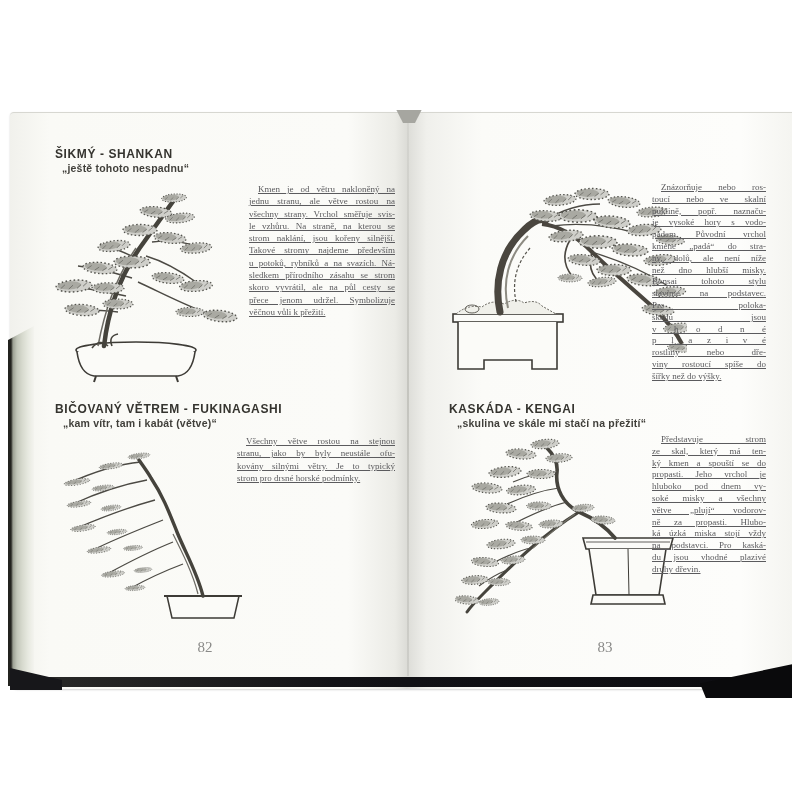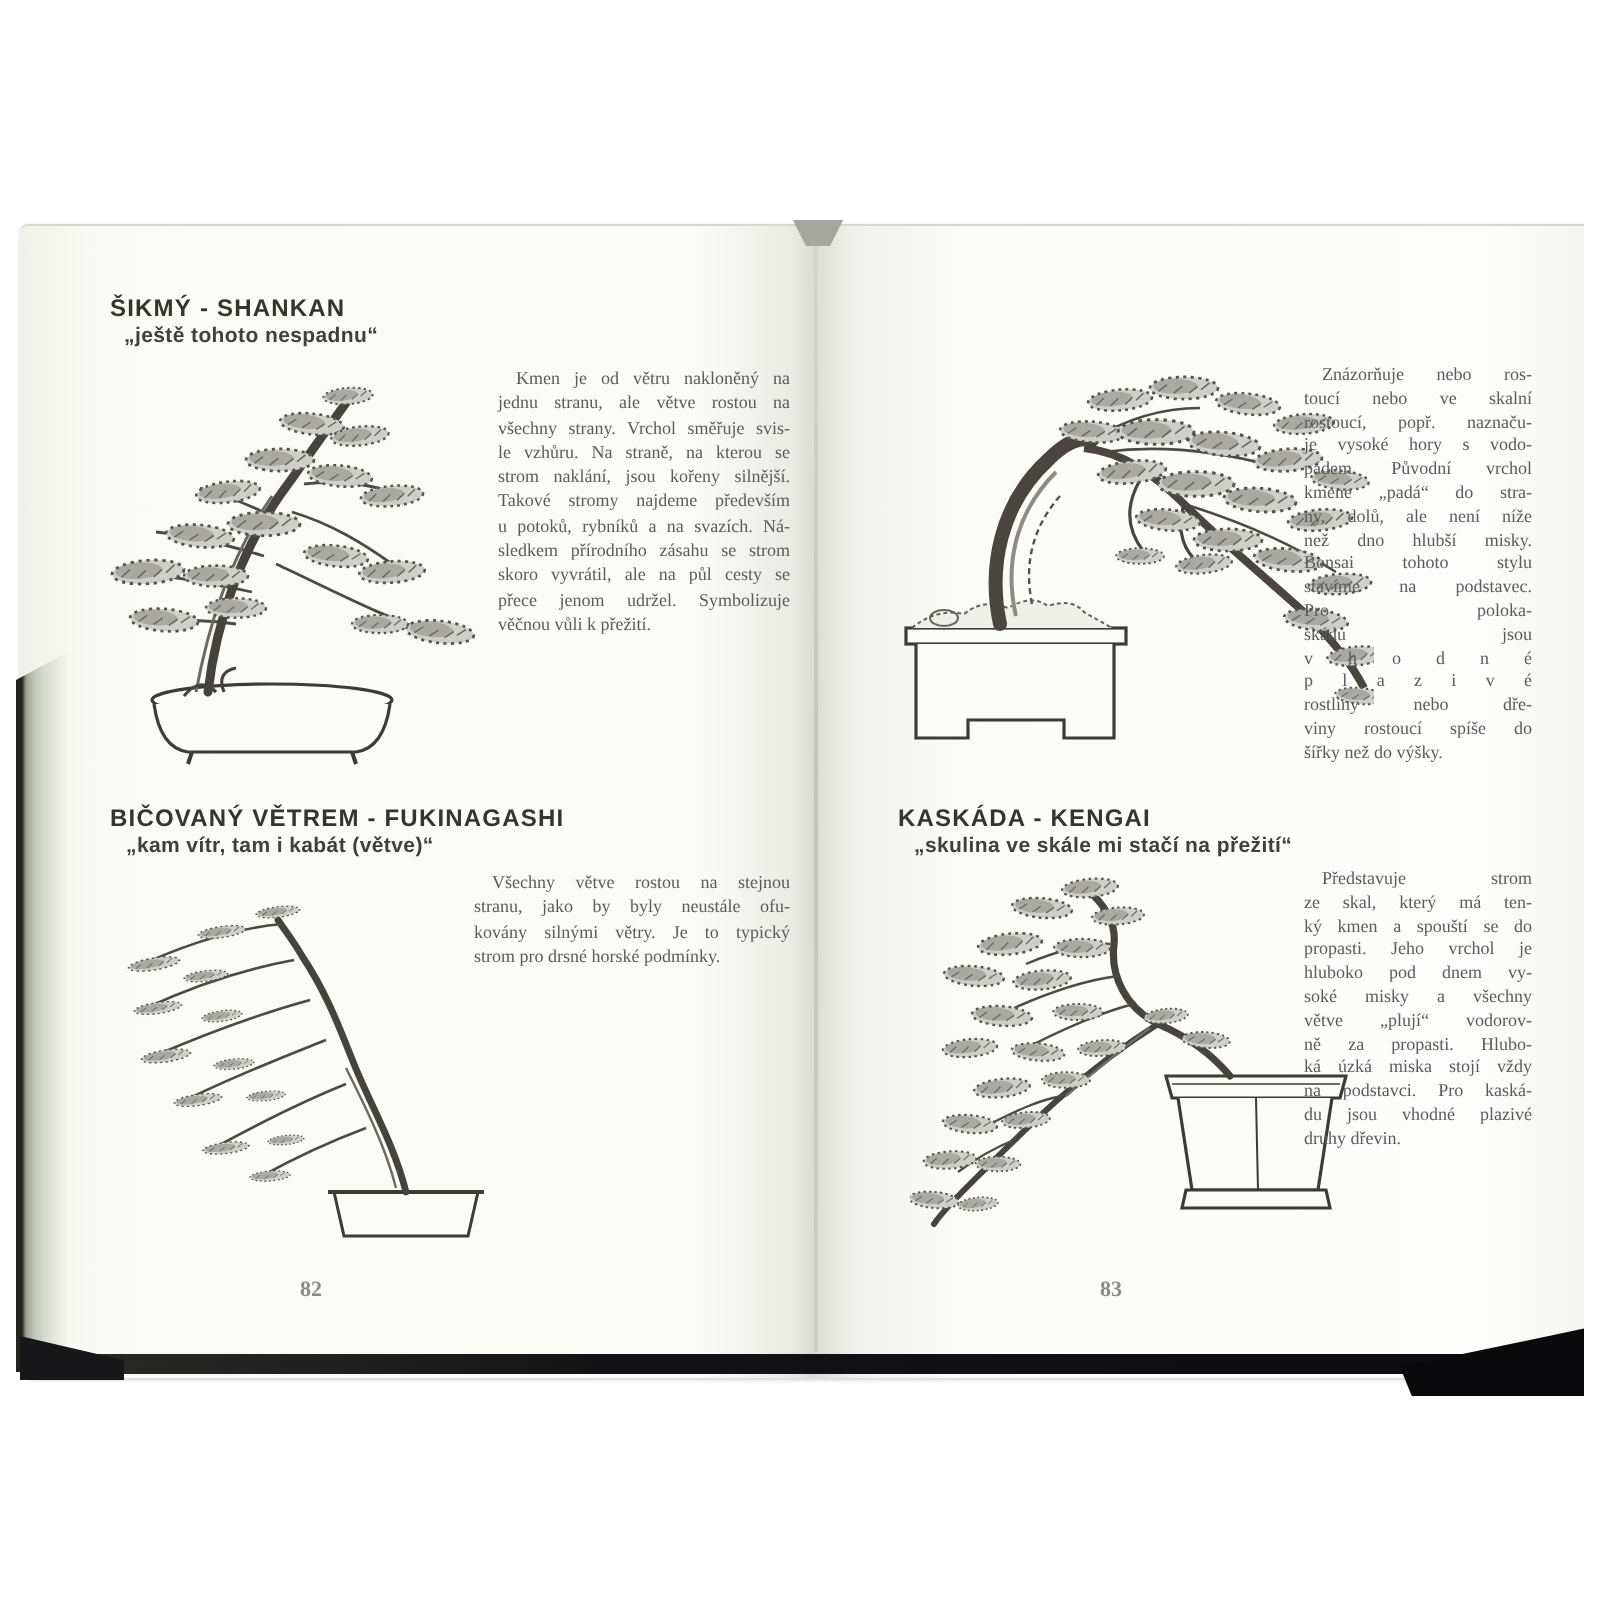--- a/index.html
+++ b/index.html
@@ -27,24 +27,24 @@
         clip-path:polygon(0 0,100% 55%,100% 100%,0 100%);}
   .br-wedge{position:absolute;left:700px;top:660px;width:98px;height:38px;background:#0a0a0c;
         clip-path:polygon(0 62%,100% 8%,100% 100%,6% 100%);}
   
   .sec-title{position:absolute;font-family:"Liberation Sans",sans-serif;font-weight:bold;
         font-size:12px;letter-spacing:.6px;color:#35342f;white-space:nowrap;}
   .sec-motto{position:absolute;font-family:"Liberation Sans",sans-serif;font-weight:bold;
         font-size:10.5px;letter-spacing:.2px;color:#403f3a;white-space:nowrap;}
   .para{position:absolute;font-size:9px;line-height:12.3px;color:#5b5b5e;}
   .para.narrow{line-height:11.8px;}
-  .para .pline{text-align:justify;text-align-last:justify;}
+  .para .pline{text-align:justify;text-align-last:justify;text-decoration:underline;}
   .para .pl-last{text-align-last:left;}
   .para .pline:first-child{text-indent:9px;}
-  .pnum{position:absolute;width:110px;text-align:left;font-size:11px;color:#8a8a88;font-weight:bold;}
+  .pnum{position:absolute;width:110px;text-align:center;font-size:15px;color:#8a8a88;}
   .ill{position:absolute;}
 </style>
 </head>
 <body>
 
 <div class="stage">
 
   <svg width="0" height="0" style="position:absolute" aria-hidden="true">
     <defs>
       <g id="pad">
@@ -173,21 +173,21 @@
     <use href="#pad" transform="translate(160,100) scale(.7) rotate(-6)"></use>
     <use href="#pad" transform="translate(216,128) scale(.8) rotate(6)"></use>
     <use href="#pad" transform="translate(236,146) scale(.72) rotate(-5)"></use>
     <use href="#pad" transform="translate(238,166) scale(.62) rotate(5)"></use>
     <use href="#pad" transform="translate(128,96) scale(.6)"></use>
   </svg>
 
   <div class="para narrow" style="left:652px;top:182px;width:114px">
       <div class="pline">Znázorňuje nebo ros-</div>
       <div class="pline">toucí nebo ve skalní</div>
-      <div class="pline">rostoucí, popř. naznaču-</div>
+      <div class="pline">puklině, popř. naznaču-</div>
       <div class="pline">je vysoké hory s vodo-</div>
       <div class="pline">pádem. Původní vrchol</div>
       <div class="pline">kmene „padá“ do stra-</div>
       <div class="pline">ny, dolů, ale není níže</div>
       <div class="pline">než dno hlubší misky.</div>
       <div class="pline">Bonsai tohoto stylu</div>
       <div class="pline">stavíme na podstavec.</div>
       <div class="pline">Pro poloka-</div>
       <div class="pline">skádu jsou</div>
       <div class="pline">v h o d n é</div>

